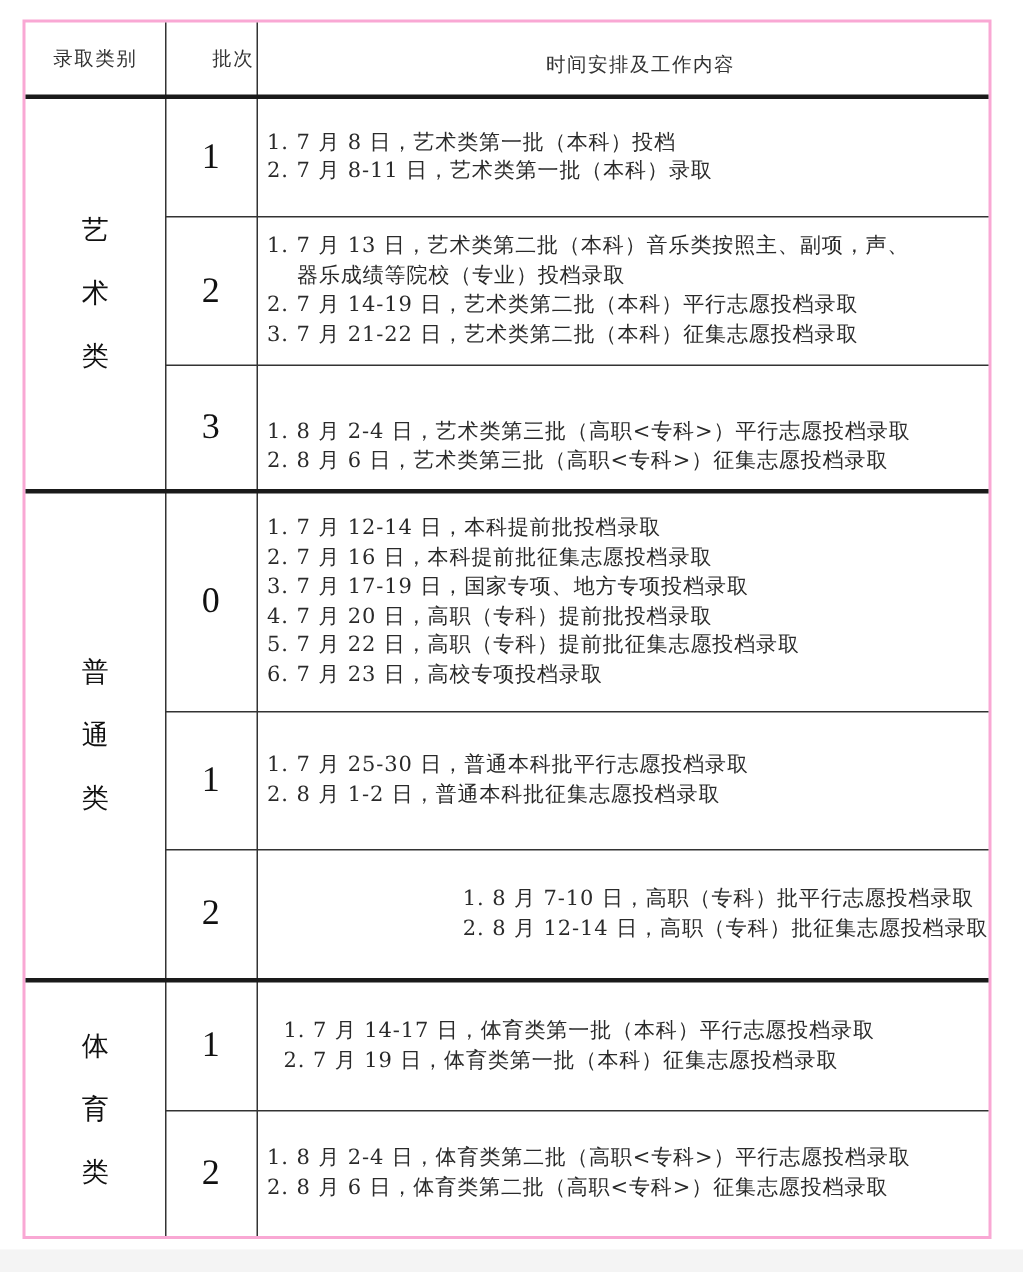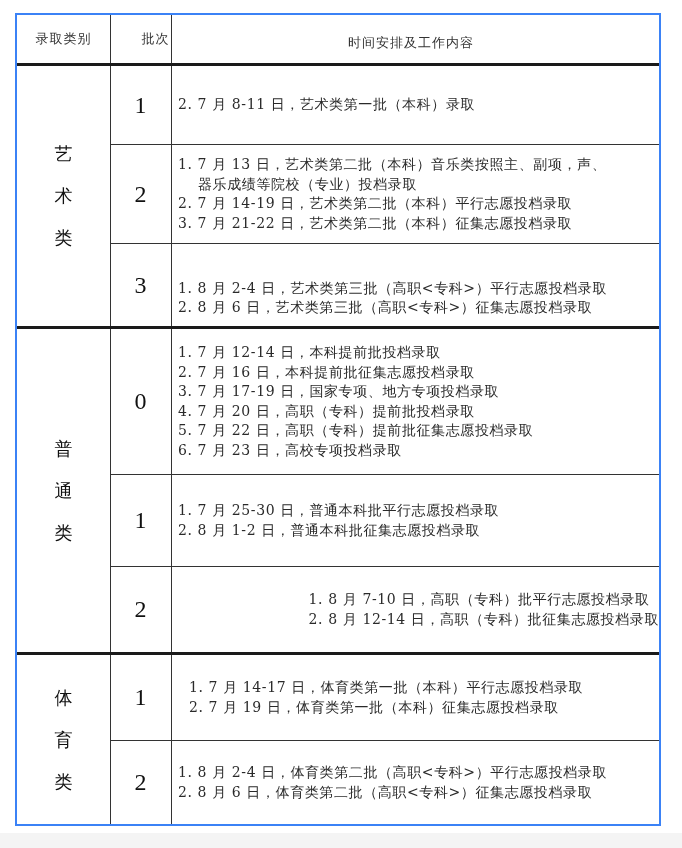--- a/index.html
+++ b/index.html
@@ -1,21 +1,21 @@
 <!DOCTYPE html>
 <html><head>
   <meta charset="utf-8">
   <style>
     html, body { margin: 0; padding: 0; }
     body {
       width: 682px; height: 848px; background: #ffffff; position: relative; overflow: hidden;
       font-family: "DejaVu Serif", "Liberation Serif", serif; color: #222;
     }
     .footer-bar { position: absolute; left: 0; top: 833px; width: 682px; height: 15px; background: #f4f4f4; }
-    .tbl { position: absolute; left: 15px; top: 13px; width: 646px; height: 813px; border: 2px solid #3b82f6; box-sizing: border-box; }
+    .tbl { position: absolute; left: 15px; top: 13px; width: 646px; height: 813px; border: 2px solid #f9a8d4; box-sizing: border-box; }
     .cell { position: absolute; box-sizing: border-box; display: flex; align-items: center; }
     .hdr { font-size: 13px; color: #333; justify-content: center; letter-spacing: 1px; }
     .cat { justify-content: center; flex-direction: column; font-size: 18px; color: #111; }
     .cat span { display: block; line-height: 42px; }
     .batch { justify-content: center; font-family: "Liberation Serif", serif; font-size: 24px; color: #111; }
     .content { padding-left: 7px; font-size: 14px; color: #2a2a2a; }
     .content ol { margin: 0; padding: 0; list-style: none; }
     .content li { line-height: 19.5px; white-space: nowrap; letter-spacing: 0.6px; }
     .content li .wrap { display: block; padding-left: 20px; }
     .hline { position: absolute; height: 0; border-top: 1px solid #333; }
@@ -33,30 +33,31 @@
   <div class="hline" style="left:93px; top:129px; width:549px;"></div>
   <div class="hline" style="left:93px; top:228px; width:549px;"></div>
   <div class="hline thick" style="left:0; top:311px; width:642px;"></div>
   <div class="hline" style="left:93px; top:459px; width:549px;"></div>
   <div class="hline" style="left:93px; top:551px; width:549px;"></div>
   <div class="hline thick" style="left:0; top:637px; width:642px;"></div>
   <div class="hline" style="left:93px; top:725px; width:549px;"></div>
 
   <div class="cell hdr" style="left:0; top:0; width:93px; height:48px;">录取类别</div>
   <div class="cell hdr" style="left:93px; top:0; width:61px; height:48px;padding-left:30px;">批次</div>
-  <div class="cell hdr" style="left:150px; top:0; width:488px; height:56px;border-radius:22px;">时间安排及工作内容</div>
+  <div class="cell hdr" style="left:166px; top:0; width:488px; height:56px;border-radius:22px;">时间安排及工作内容</div>
 
   <div class="cell cat" style="left:0; top:51px; width:93px; height:260px;">
     <span>艺</span>
     <span>术</span>
     <span>类</span>
   </div>
   <div class="cell batch" style="left:93px; top:51px; width:61px; height:78px;">1</div>
   <div class="cell content" style="left:154px; top:51px; width:488px; height:78px;">
     <ol>
+      <li>1. 7 月 8 日，艺术类第一批（本科）投档</li>
       <li>2. 7 月 8-11 日，艺术类第一批（本科）录取</li>
     </ol>
   </div>
   <div class="cell batch" style="left:93px; top:130px; width:61px; height:98px;">2</div>
   <div class="cell content" style="left:154px; top:130px; width:457px; height:98px;">
     <ol>
       <li>1. 7 月 13 日，艺术类第二批（本科）音乐类按照主、副项，声、</li>
       <li>
           <span class="wrap">器乐成绩等院校（专业）投档录取</span>
         </li>

